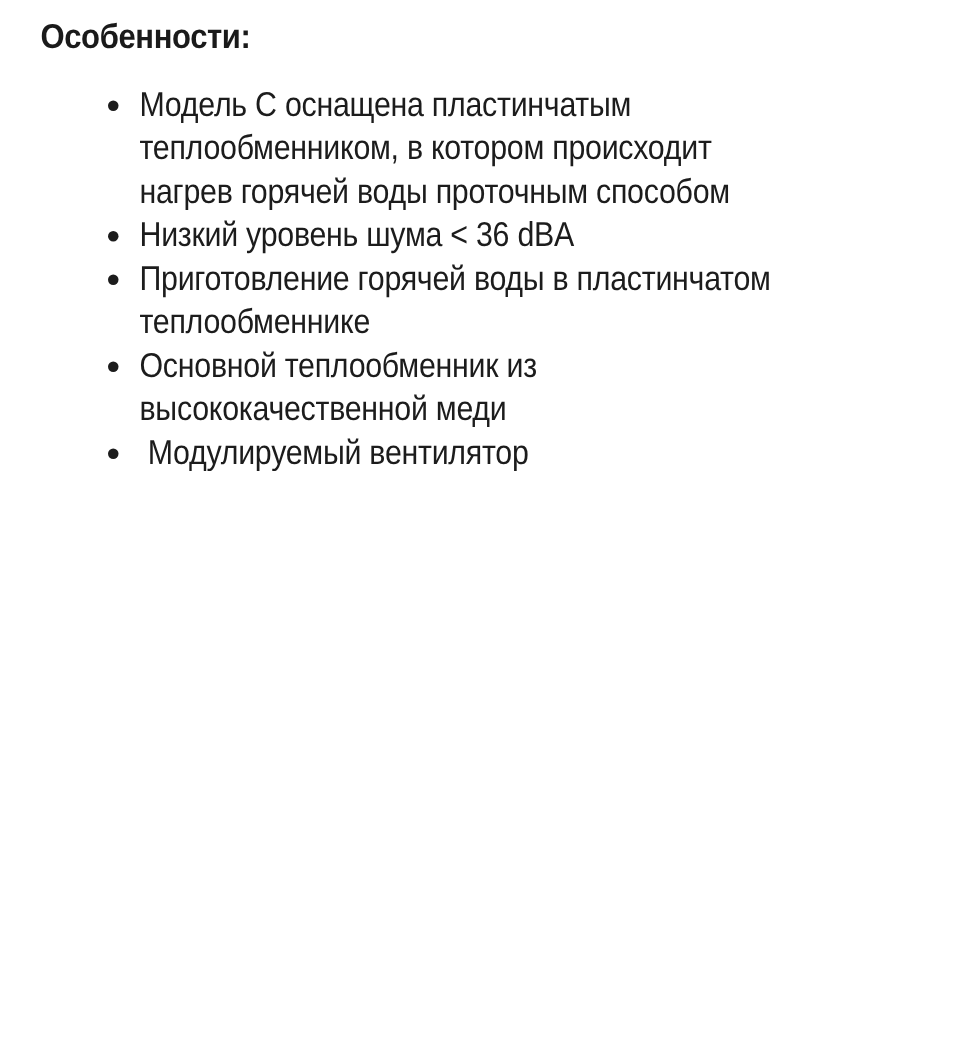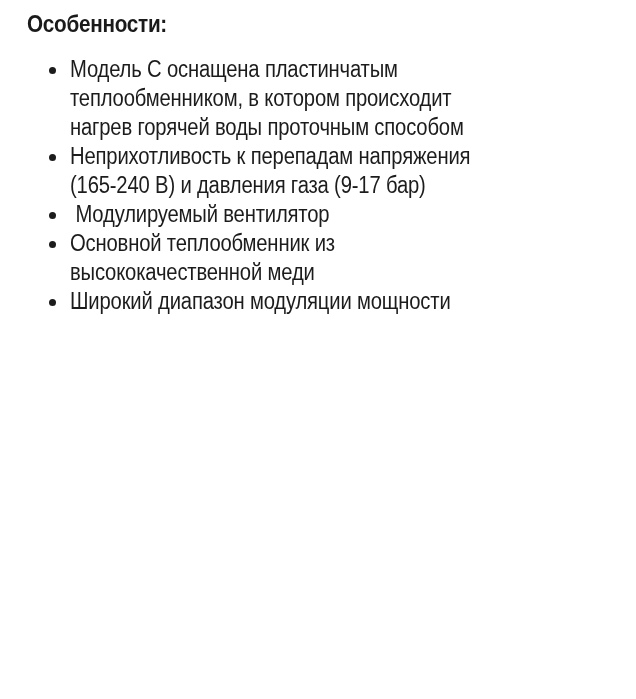--- a/index.html
+++ b/index.html
@@ -45,20 +45,21 @@
     list-style: none;
   }
   .feature {
     position: relative;
     padding-left: 70px;
     padding-right: 29px;
     font-size: 23px;
     line-height: 29px;
     color: #1c1c1c;
     letter-spacing: -0.2px;
+    margin-left: 23px;
   }
   .feature-text {
     display: inline-block;
     white-space: pre-wrap;
     transform: scaleX(0.88);
     transform-origin: left center;
     width: 620px;
   }
   .bullet {
     position: absolute;
@@ -78,30 +79,30 @@
 
   <ul class="features">
     <li class="feature">
       <span class="bullet"></span>
       <span class="feature-text">Модель С оснащена пластинчатым
 теплообменником, в котором происходит
 нагрев горячей воды проточным способом</span>
     </li>
     <li class="feature">
       <span class="bullet"></span>
-      <span class="feature-text">Неприхотливость к перепадам напряжения
-(165-240 В) и давления газа (9-17 бар)</span>
+      <span class="feature-text">Низкий уровень шума &lt; 36 dBA</span>
     </li>
     <li class="feature">
       <span class="bullet"></span>
-      <span class="feature-text"> Модулируемый вентилятор</span>
+      <span class="feature-text">Приготовление горячей воды в пластинчатом
+теплообменнике</span>
     </li>
     <li class="feature">
       <span class="bullet"></span>
       <span class="feature-text">Основной теплообменник из
 высококачественной меди</span>
     </li>
     <li class="feature">
       <span class="bullet"></span>
-      <span class="feature-text">Широкий диапазон модуляции мощности</span>
+      <span class="feature-text"> Модулируемый вентилятор</span>
     </li>
   </ul>
 </div>
 
 </body></html>

